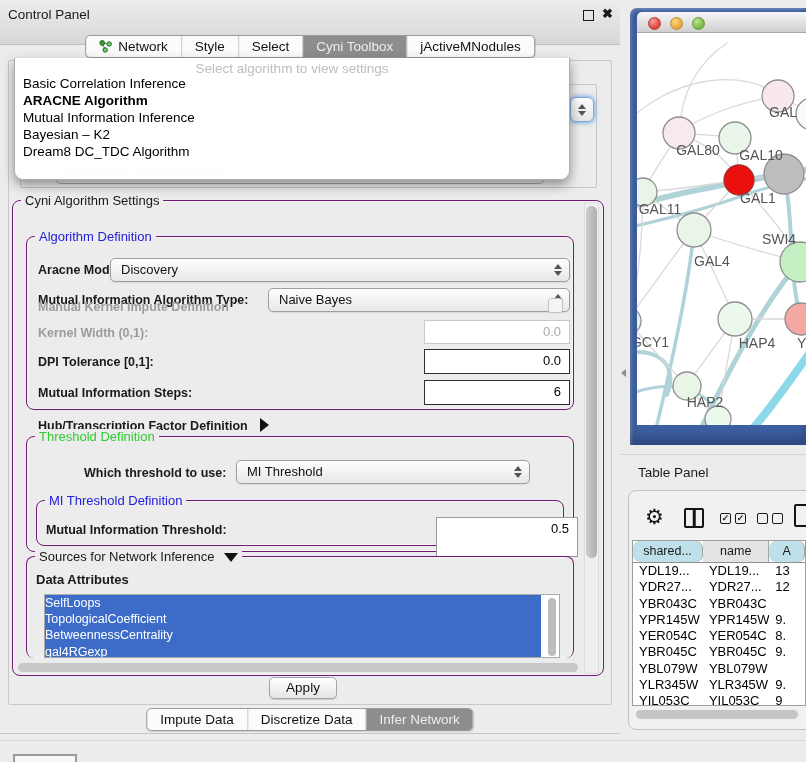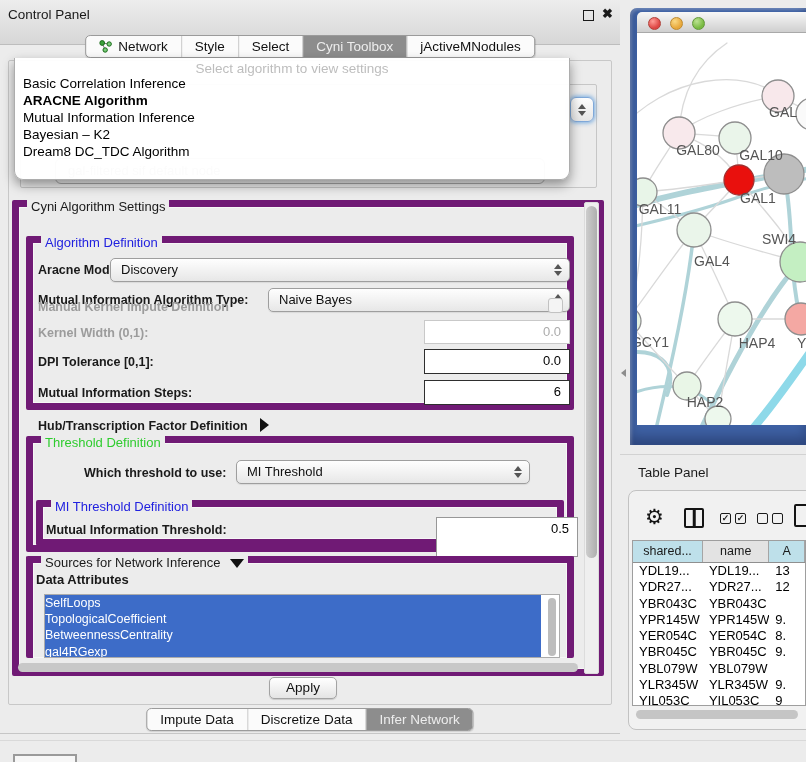--- a/index.html
+++ b/index.html
@@ -40,21 +40,21 @@
 
   
   .popup { left:14px; top:58px; width:556px; height:122px; background:rgba(255,255,255,.96);
     border:1px solid #ADADAD; border-top:none; border-radius:0 0 9px 9px;
     box-shadow:0 5px 12px rgba(0,0,0,.4); z-index:10; }
   .popup-placeholder { text-align:center; font-size:13.5px; color:#BDBDBD; padding-top:3px; height:17px; }
   .dd-item { font-size:13.5px; color:#000; line-height:17px; padding-left:8px; white-space:nowrap; }
   .dd-item.bold { font-weight:bold; }
 
   
-  .fs { border:7px solid #701a75; border-radius:2px; box-shadow:inset 0 0 0 1px rgba(255,255,255,.55); }
+  .fs { border:1px solid #701a75; border-radius:8px; box-shadow:inset 0 0 0 1px rgba(255,255,255,.55); }
   .fs-legend { position:absolute; top:-8px; background:#ECECEC; padding:0 4px; font-size:13px; color:#1a1a1a; white-space:nowrap; }
   .legend-blue { color:#2121DF; }
   .legend-green { color:#2FCC2F; }
 
   .lbl { font-size:12.5px; font-weight:bold; color:#1a1a1a; white-space:nowrap; }
   .lbl.dis { color:#9C9C9C; }
 
   .combo { border:1px solid #9E9E9E; border-radius:5px; background:linear-gradient(#FEFEFE,#E7E7E7);
     font-size:13px; color:#111; line-height:22px; padding-left:10px; box-shadow:0 1px 1px rgba(0,0,0,.08); }
   .spinner { position:absolute; right:7px; top:50%; transform:translateY(-50%); width:8px; height:12px; }
@@ -114,21 +114,21 @@
   .cols-icon i { position:absolute; left:50%; top:0; width:2.5px; height:100%; background:#141414; transform:translateX(-50%); }
   .cb-pair { display:flex; gap:4px; }
   .cb-sq { width:11px; height:11px; border:1.5px solid #1a1a1a; border-radius:2px; font-size:9px; line-height:9px;
     text-align:center; color:#1a1a1a; font-weight:bold; }
   .doc-icon { left:794px; top:504px; width:17px; height:23px; border:2.5px solid #141414; border-radius:2px; background:#F1F1F1; }
 
   .tbl { left:632px; top:540px; width:174px; height:166px; background:#fff; border:1px solid #9E9E9E; overflow:hidden; }
   .tbl-head { display:flex; height:22px; border-bottom:1px solid #8F8F8F; }
   .th { font-size:12.5px; color:#1a1a1a; text-align:center; line-height:21px; border-right:1px solid #A5A5A5;
     background:#E3E3E3; overflow:hidden; white-space:nowrap; }
-  .th.sel { background:#BEE0EA; }
+  .th.sel { background:#BEE0EA;border-radius:7px; }
   .tr { display:flex; height:16.3px; }
   .td { font-size:13px; color:#000; line-height:16px; padding-left:6px; overflow:hidden; white-space:nowrap; }
   .tbl-hscroll { left:634px; top:709px; width:172px; height:11px; }
   .tbl-hscroll i { position:absolute; left:2px; top:1px; width:162px; height:9px; background:#C5C5C5; border-radius:4.5px; }
 </style>
 </head>
 <body>
 
 <div class="abs control-panel">
 

